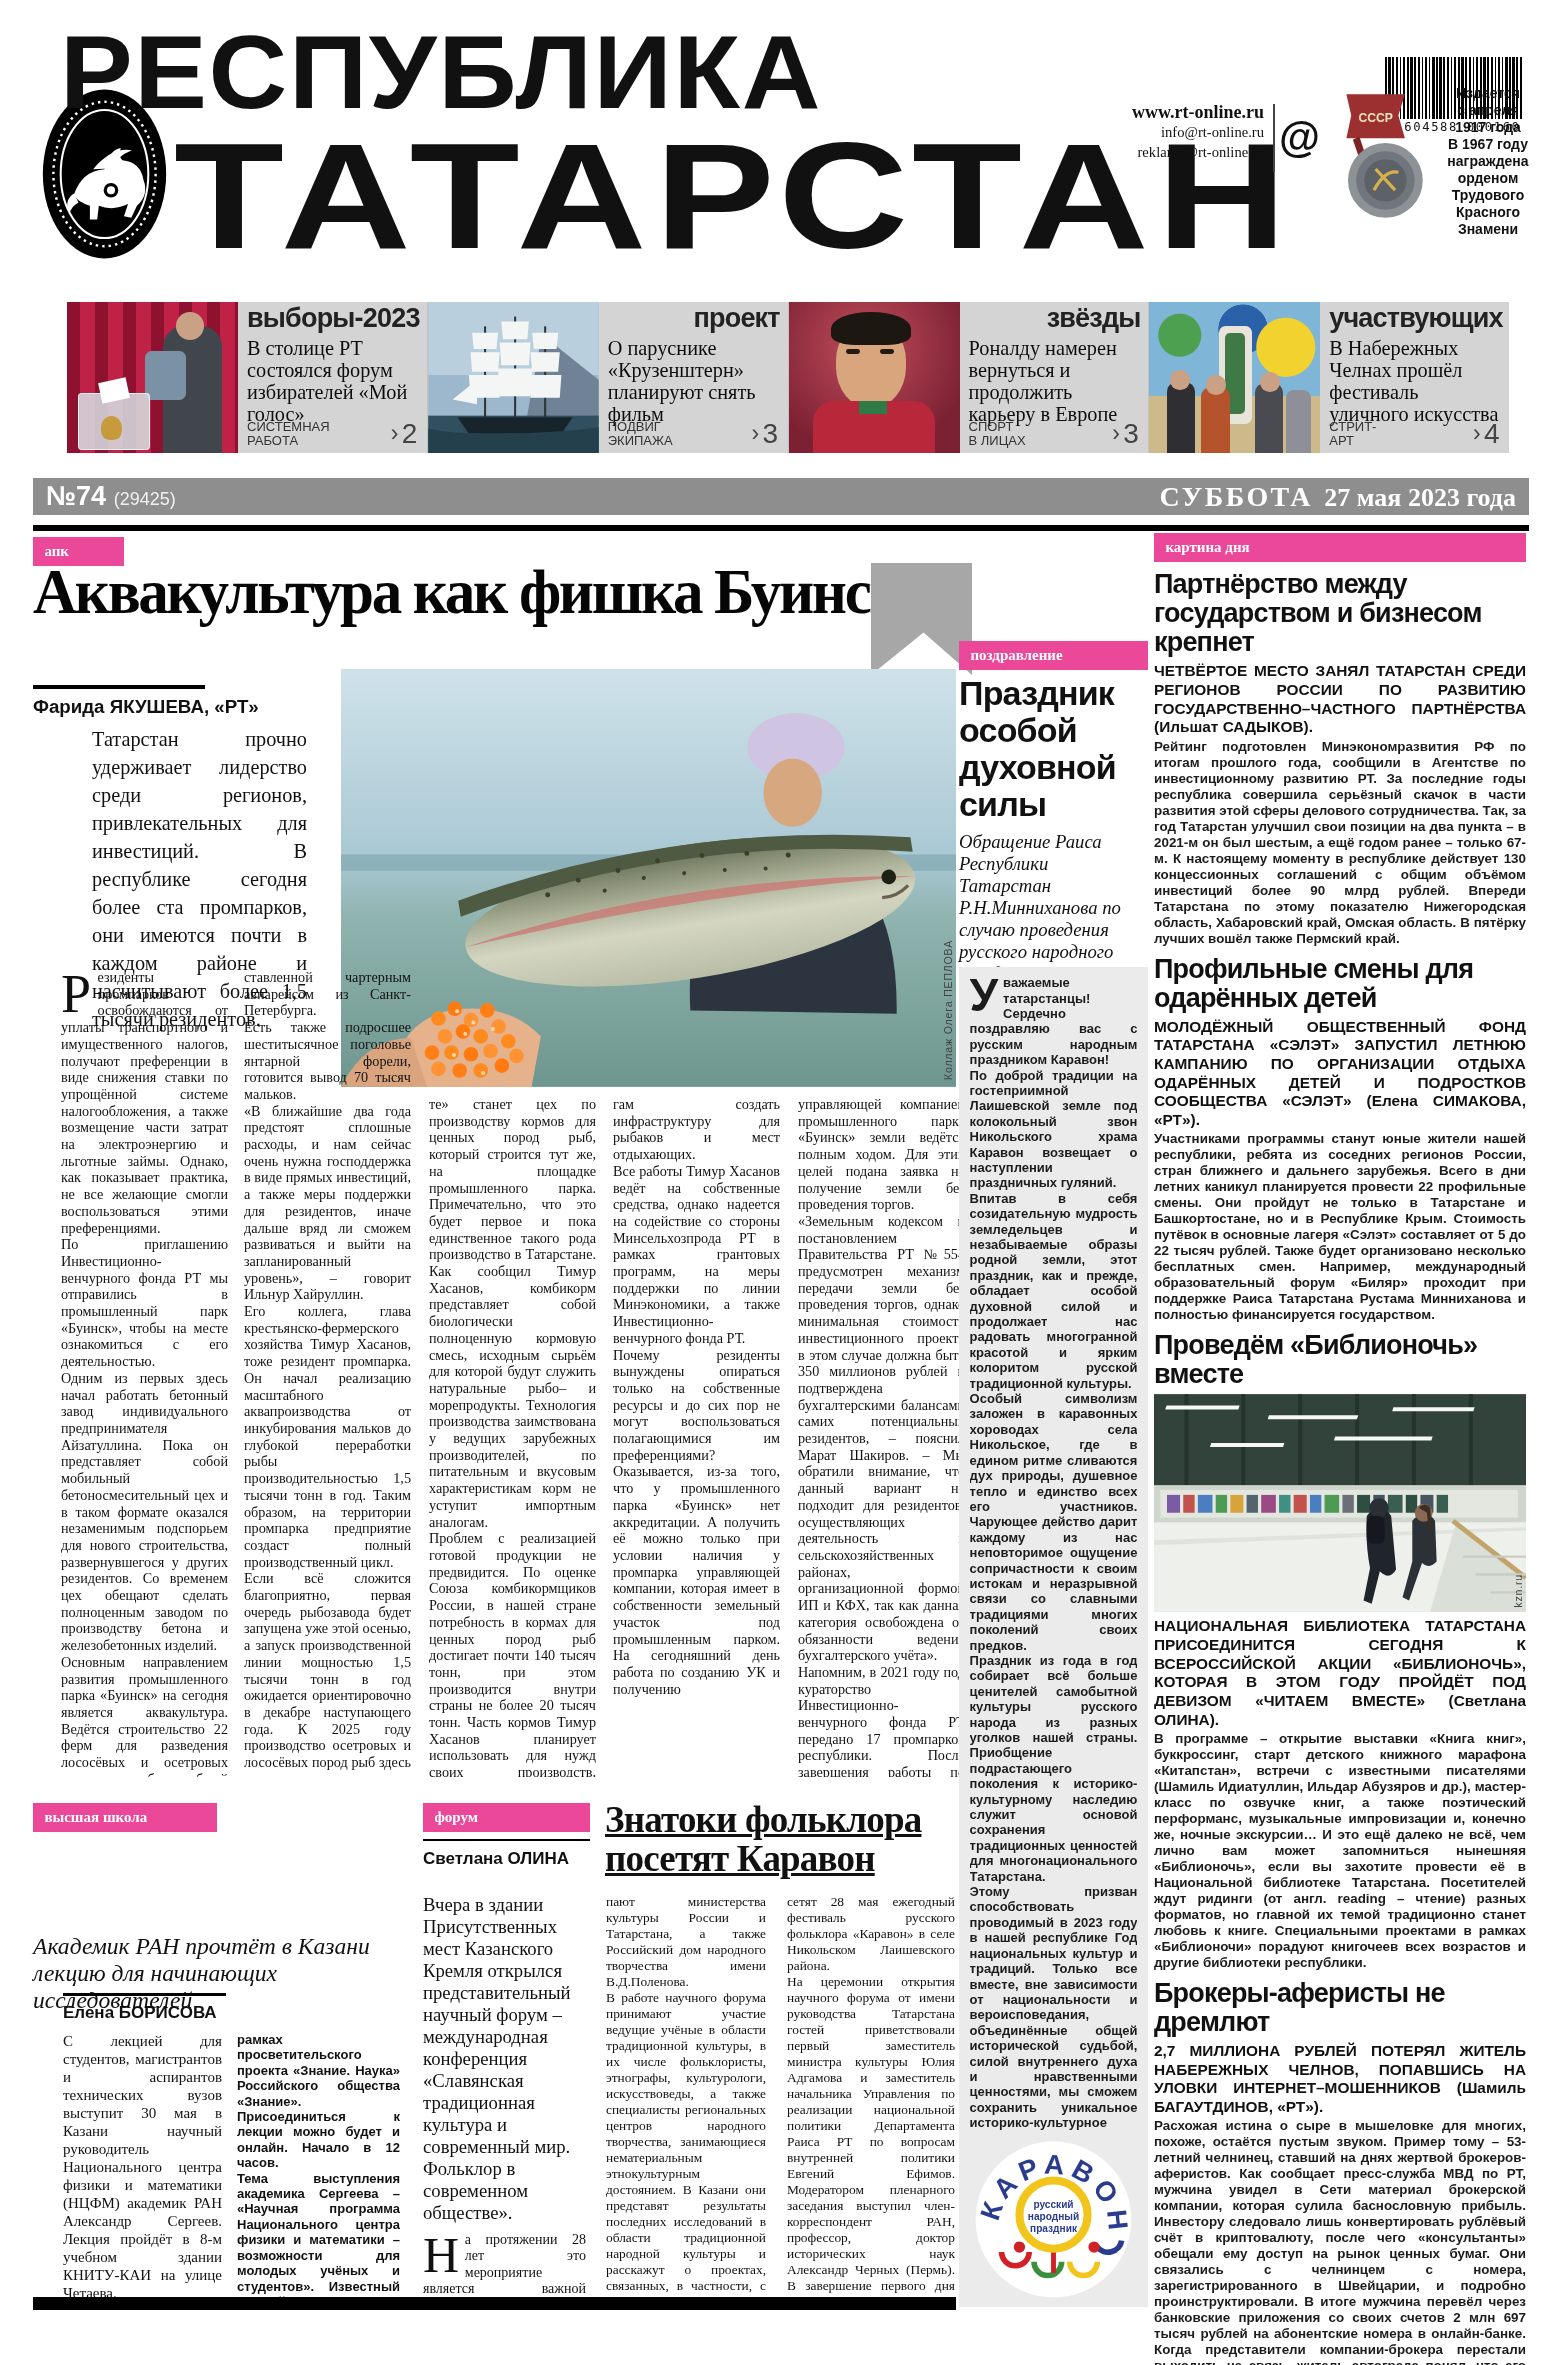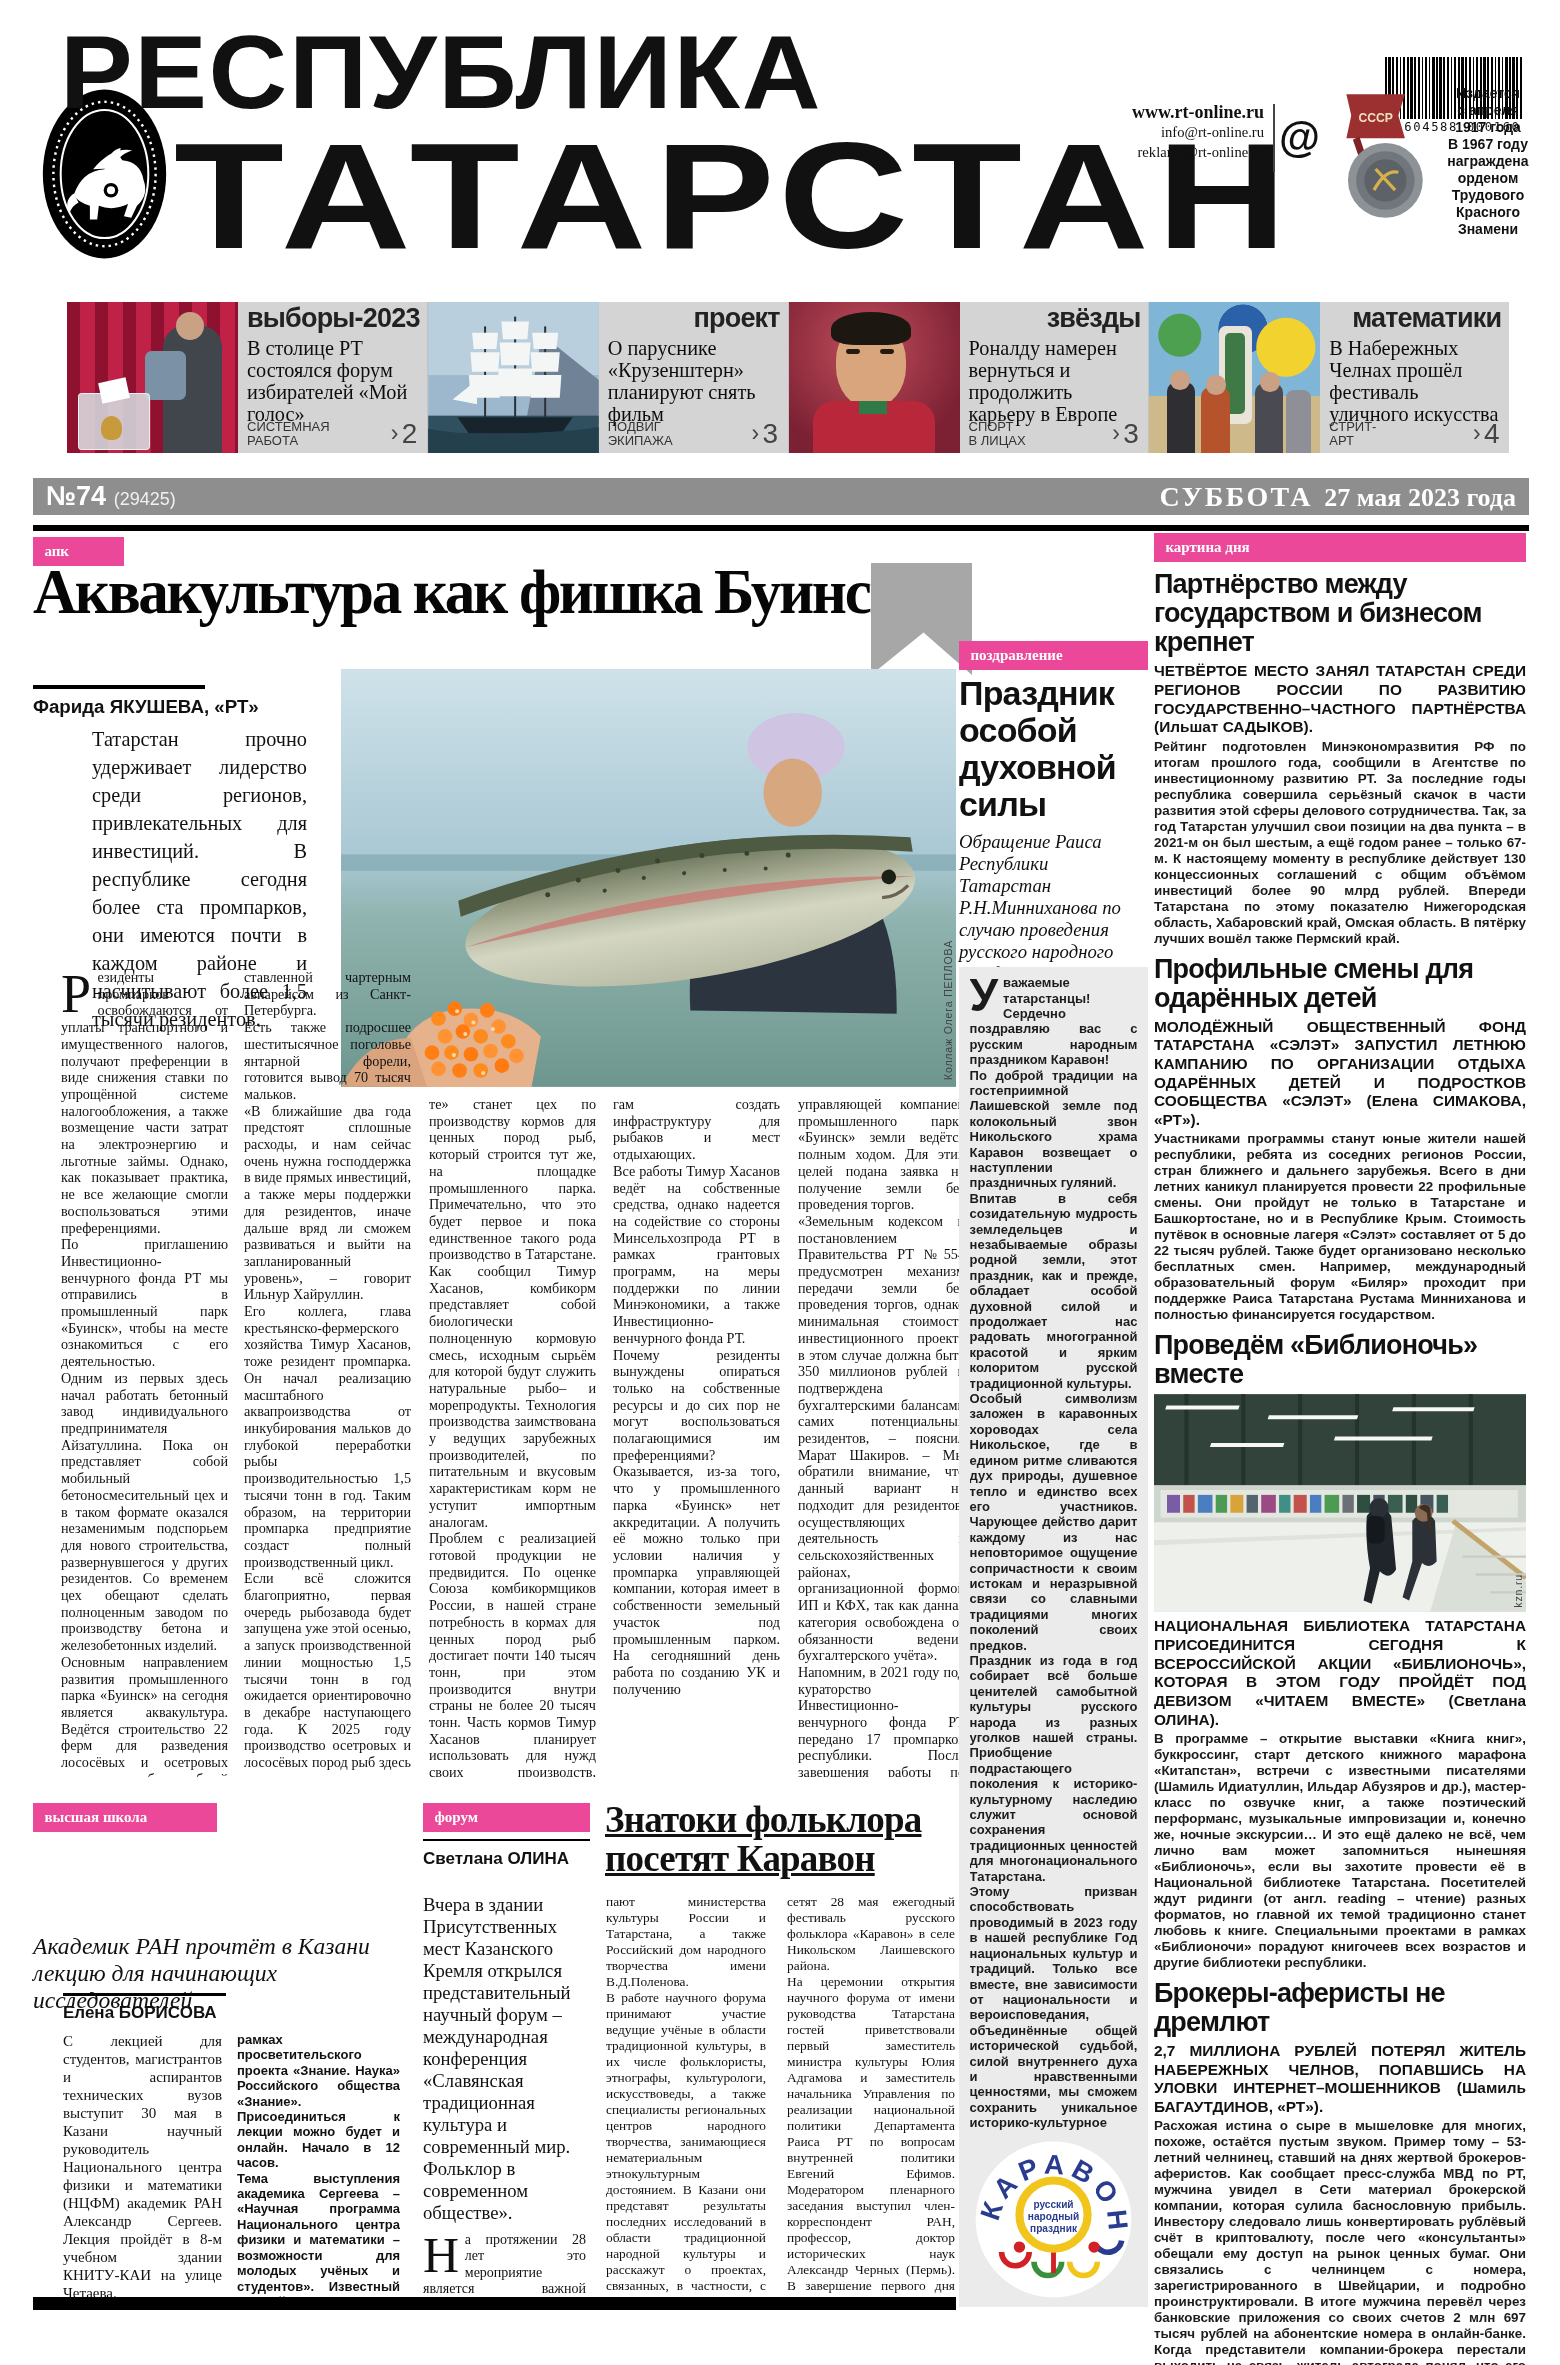--- a/index.html
+++ b/index.html
@@ -236,21 +236,21 @@
         <div class="ph" style="left:76px;top:31px;width:19.5px;height:81px;background:#3f7a46;border-radius:4.9px;"></div>
         <div class="ph" style="left:18px;top:80px;width:28px;height:72px;background:#2e2e33;border-radius:9.8px 9.8px 0 0;"></div>
         <div class="ph" style="left:52px;top:85px;width:29px;height:67px;background:#b5542c;border-radius:9.8px 9.8px 0 0;"></div>
         <div class="ph" style="left:106px;top:81px;width:28px;height:70px;background:#494a52;border-radius:9.8px 9.8px 0 0;"></div>
         <div class="ph" style="left:137px;top:88px;width:24.4px;height:63px;background:#8e8f97;border-radius:8.1px 8.1px 0 0;"></div>
         <div class="ph" style="left:21px;top:68px;width:19.5px;height:19.5px;background:#caa184;border-radius:50%;"></div>
         <div class="ph" style="left:57px;top:73px;width:19.5px;height:19.5px;background:#caa184;border-radius:50%;"></div>
         <div class="ph" style="left:111px;top:70px;width:19.5px;height:19.5px;background:#caa184;border-radius:50%;"></div>
       </div>
       <div class="ttext">
-        <div class="tlabel">математики</div>
+        <div class="tlabel">участвующих</div>
         <div class="thead serif">В Набережных Челнах прошёл фестиваль уличного искусства</div>
         <div class="tkick prelines">СТРИТ-
 АРТ</div>
         <div class="tpage"><span class="ar">›</span><span>4</span></div>
       </div>
     </div>
   </div>
 
   <div class="abs" id="issuebar">
     <div class="num"><span2>№74</span2> <span>(29425)</span></div>

